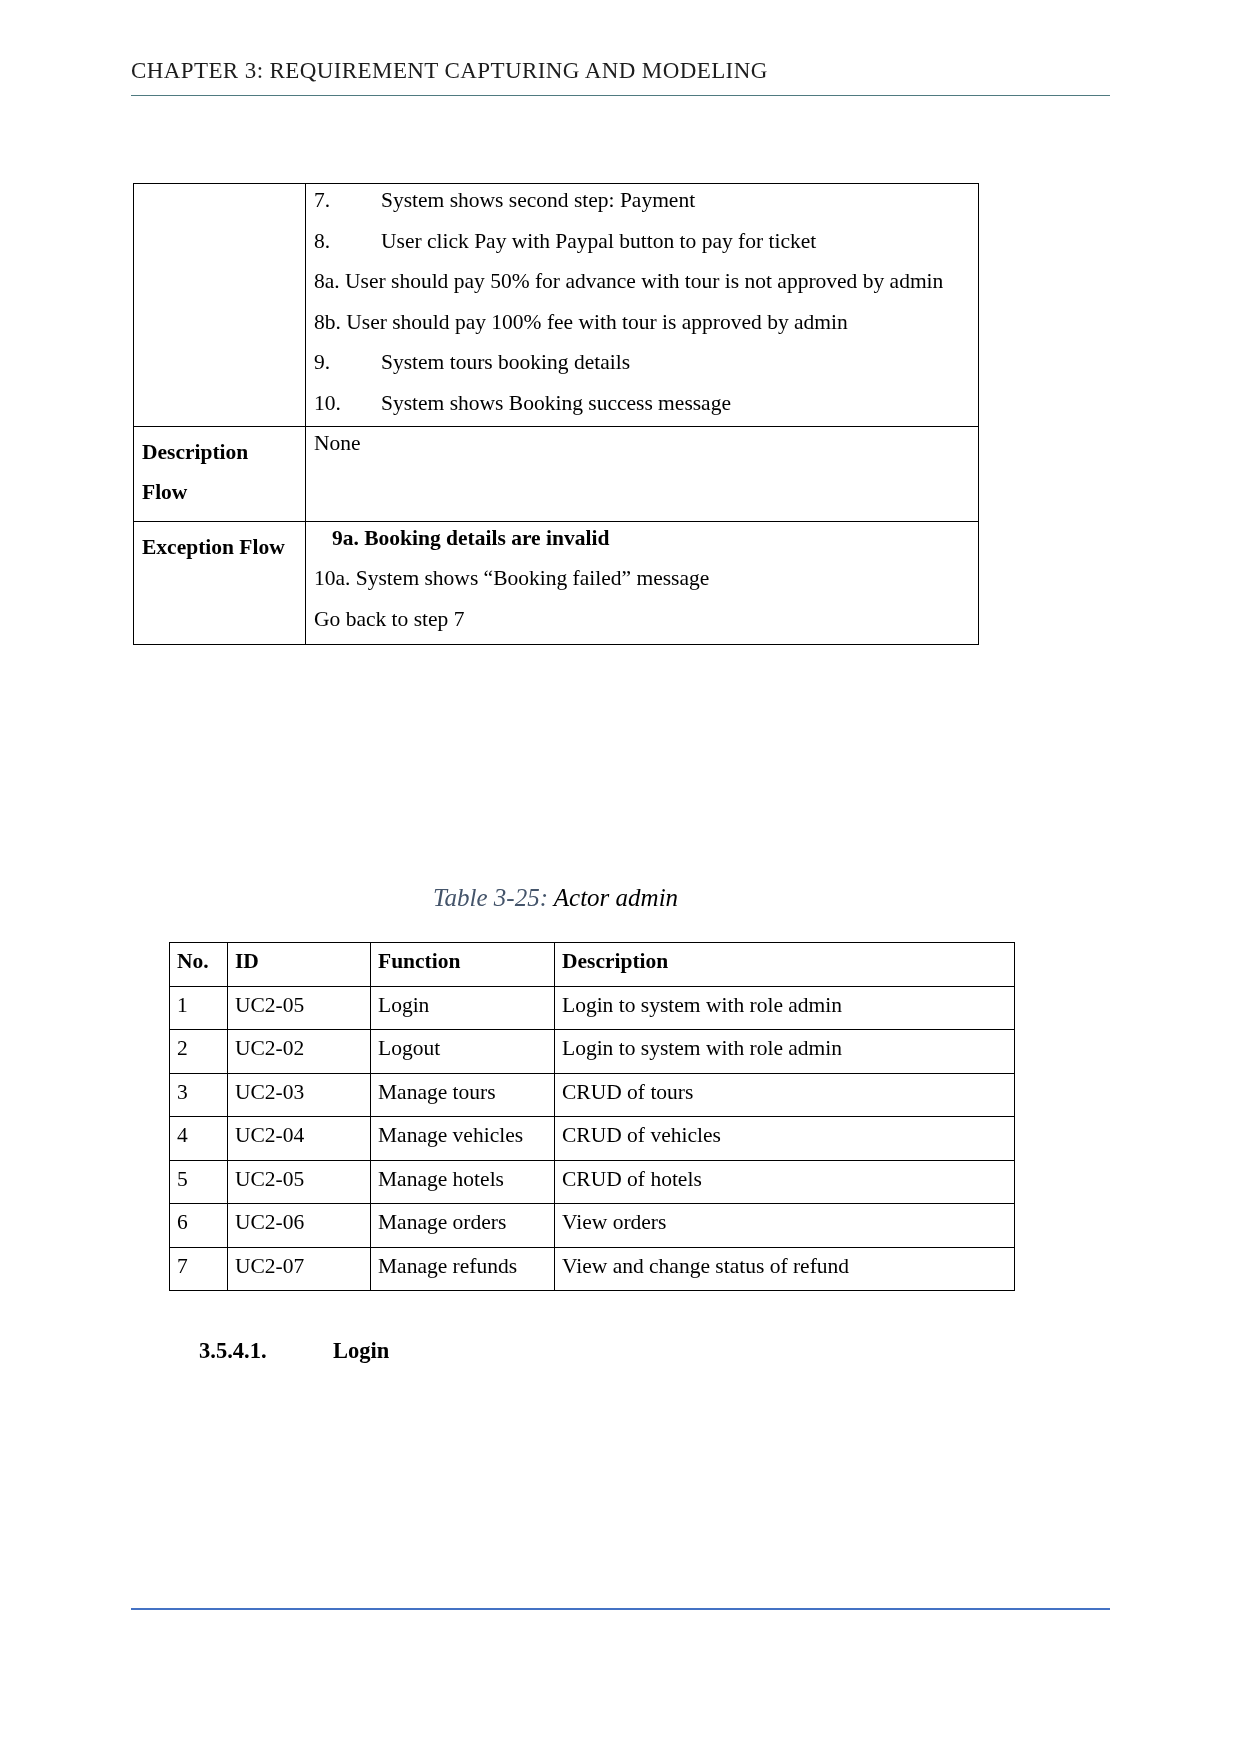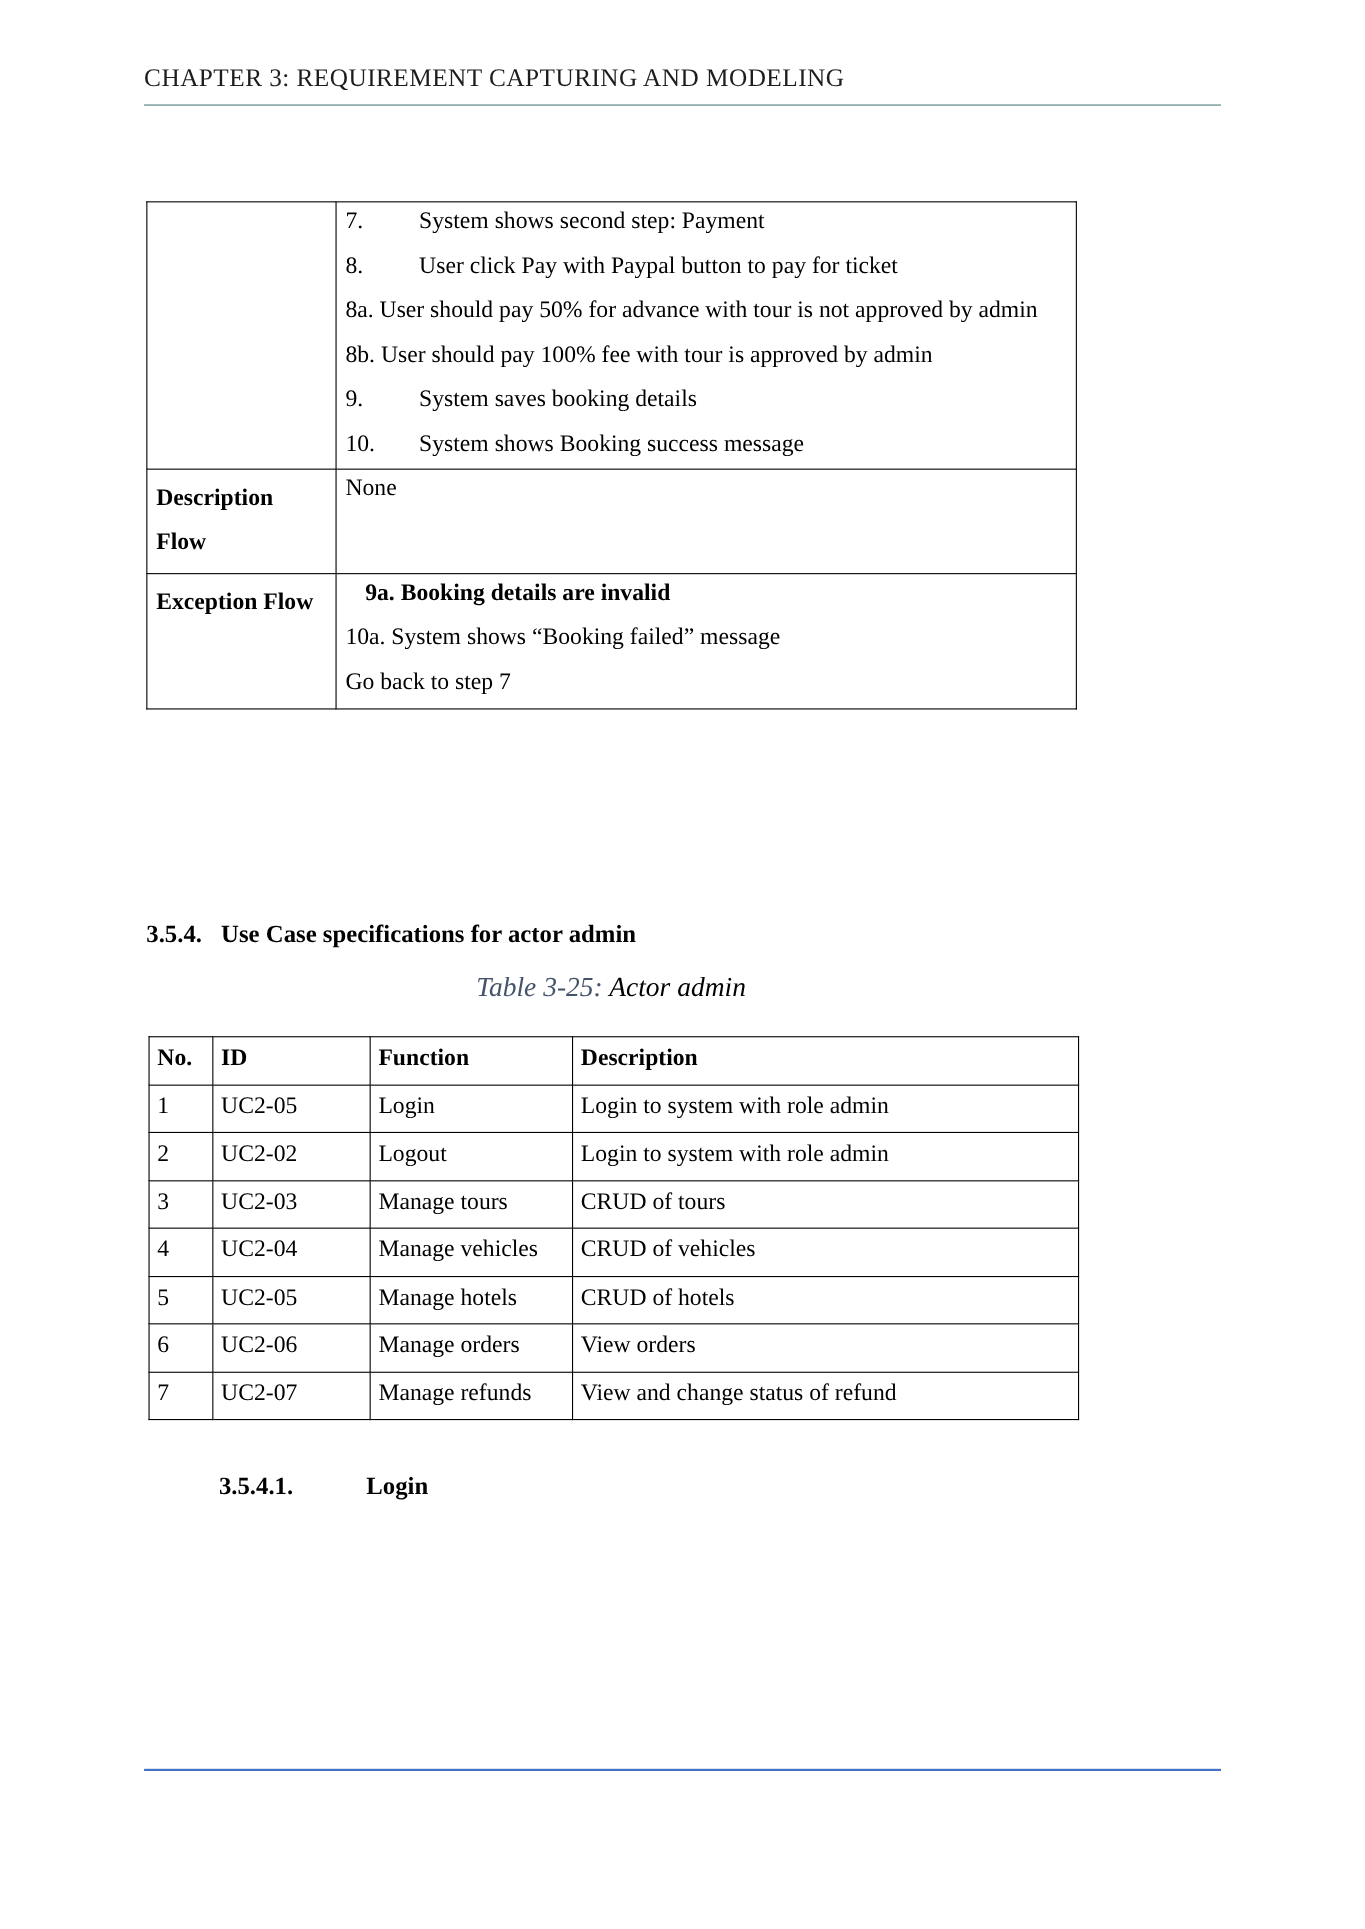--- a/index.html
+++ b/index.html
@@ -130,21 +130,21 @@
     top: 1338px;
     font-size: 22.5px;
     font-weight: bold;
     white-space: nowrap;
   }
   .h4 .h4-num { display: inline-block; width: 134px; }
 
   
   .actor-table-wrap {
     position: absolute;
-    left: 115px;
+    left: 149px;
     top: 942px;
     padding-left: 20px;
   }
   #actor-table { width: 845px; }
   #actor-table td {
     padding: 8px 7px 13px 7px;
     line-height: 1.0;
   }
   #actor-table .c-no   { width: 58px; }
   #actor-table .c-id   { width: 143px; }
@@ -192,21 +192,21 @@
           <td>
             <span class="step-line">
               <span class="step-num">7.</span><span>System shows second step: Payment</span>
             </span>
             <span class="step-line">
               <span class="step-num">8.</span><span>User click Pay with Paypal button to pay for ticket</span>
             </span>
             <span class="step-line wrap-line">8a. User should pay 50% for advance with tour is not approved by admin</span>
             <span class="step-line">8b. User should pay 100% fee with tour is approved by admin</span>
             <span class="step-line">
-              <span class="step-num">9.</span><span>System saves booking details</span>
+              <span class="step-num">9.</span><span>System tours booking details</span>
             </span>
             <span class="step-line">
               <span class="step-num">10.</span><span>System shows Booking success message</span>
             </span>
           </td>
         </tr>
         <tr>
           <td class="label-cell">Description Flow</td>
           <td class="cell-plain">None</td>
         </tr>
@@ -215,23 +215,20 @@
           <td class="cell-plain">
             <span class="exc-bold">9a. Booking details are invalid</span>
             <span class="exc-line">10a. System shows “Booking failed” message</span>
             <span class="exc-line">Go back to step 7</span>
           </td>
         </tr>
       </tbody>
     </table>
   </div>
 
-  <div class="h3">
-    <span class="h3-num">3.5.4.</span><span>Use Case specifications for actor admin</span>
-  </div>
 
   <div class="caption">
     <span class="cap-label">Table 3-25:</span><span class="cap-text"> Actor admin</span>
   </div>
 
   <div class="actor-table-wrap">
     <table class="doc-table" id="actor-table">
       <colgroup>
         <col class="c-no">
           <col class="c-id">

